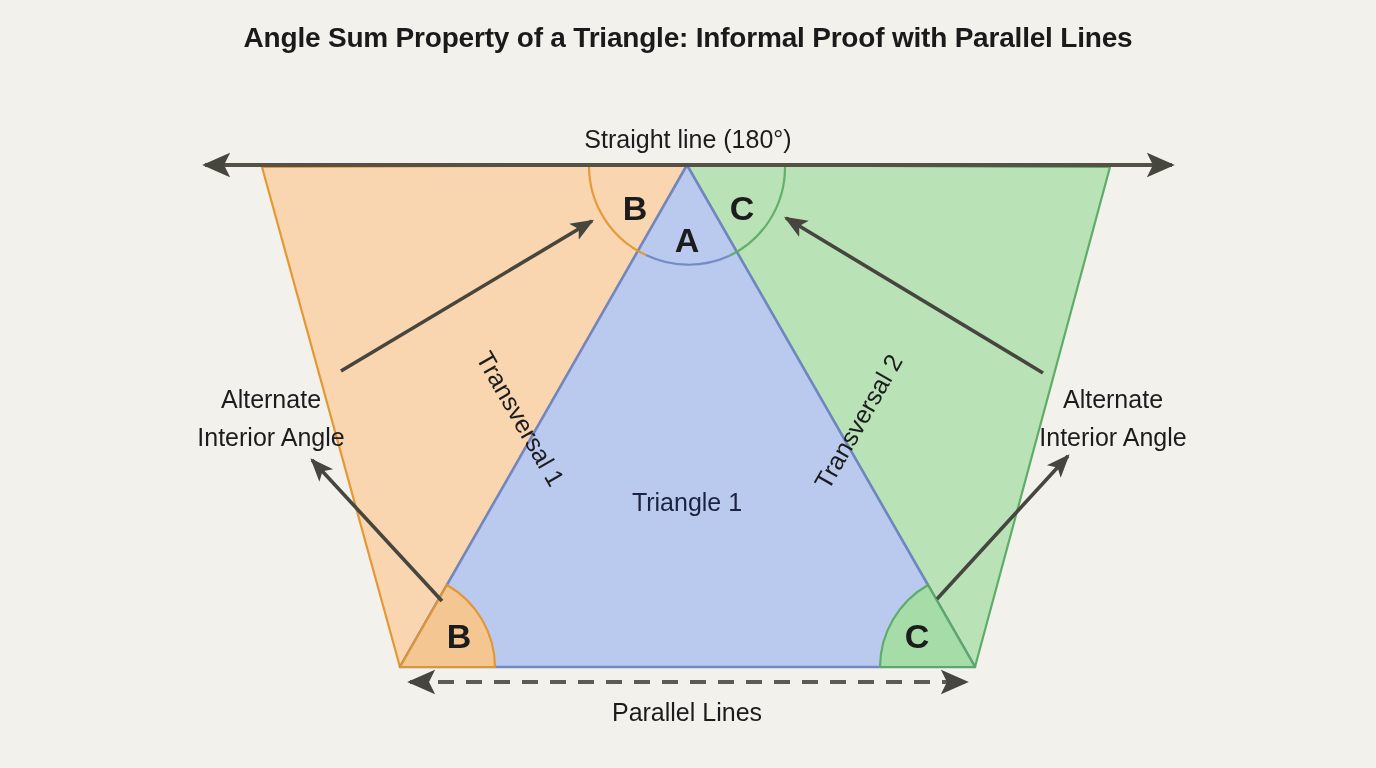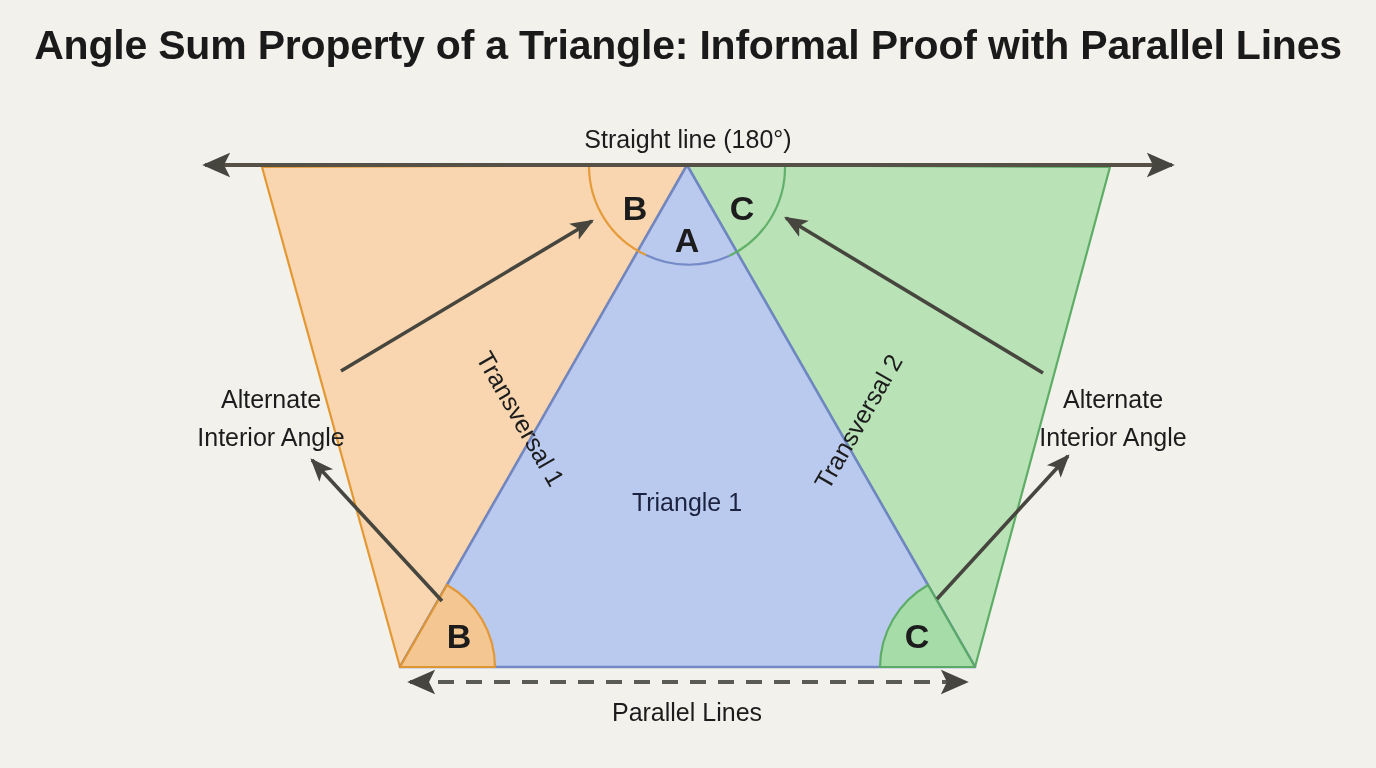--- a/index.html
+++ b/index.html
@@ -24,21 +24,21 @@
     inset: 0;
     width: 1376px;
     height: 768px;
   }
   .page-title {
     position: absolute;
     top: 22px;
     left: 0;
     width: 1376px;
     text-align: center;
-    font-size: 41px;
+    font-size: 28px;
     font-weight: bold;
     color: #1a1a1a;
     letter-spacing: -0.2px;
   }
   .svg-text {
     font-family: "Liberation Sans", sans-serif;
     fill: #1c1c1c;
   }
   .lbl-plain {
     font-size: 25px;

